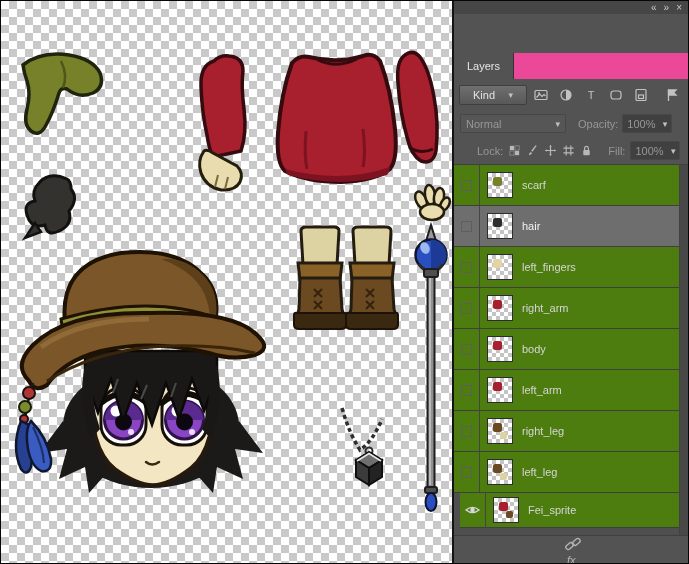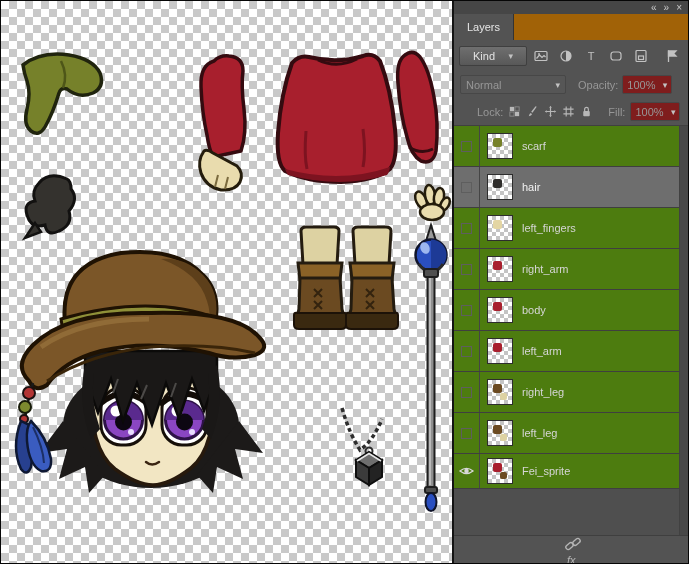--- a/index.html
+++ b/index.html
@@ -17,48 +17,48 @@
       linear-gradient(45deg,#c9c9c9 25%,transparent 25%,transparent 75%,#c9c9c9 75%);
     background-size:16px 16px;
     background-position:0 0,8px 8px;
   }
   .canvas-area svg{display:block;}
 
   
   .layers-panel{flex:1;height:100%;display:flex;flex-direction:column;background:#535353;color:#d6d6d6;font-size:11px;}
   .panel-topstrip{height:13px;background:#464646;display:flex;align-items:center;justify-content:flex-end;gap:7px;padding:0 6px;color:#c9c9c9;font-size:10px;line-height:10px;}
   .panel-topstrip span{cursor:default;}
-  .tab-bar{height:26px;background:#a16207;display:flex;align-items:stretch;}
+  .tab-bar{height:26px;background:#ec4899;display:flex;align-items:stretch;margin-top:39px;}
   .tab{padding:0 13px;background:#535353;display:flex;align-items:center;color:#e6e6e6;border-right:1px solid #333;}
 
   .filter-row{height:31px;display:flex;align-items:center;gap:2px;padding:0 5px;}
   .kind-select{width:68px;height:20px;display:inline-flex;align-items:center;justify-content:space-between;
     background:linear-gradient(#6f6f6f,#585858);border:1px solid #3f3f3f;border-radius:2px;padding:0 13px;color:#e2e2e2;}
   .dd-arrow{color:#c2c2c2;font-size:9px;}
   .icon-btn{width:23px;height:20px;display:inline-flex;align-items:center;justify-content:center;}
   .icon-btn svg,.small-icon svg{display:block;}
   .flag-btn{margin-left:auto;}
 
   .blend-row{height:27px;display:flex;align-items:center;padding:0 6px;gap:4px;text-align:right;}
   .blend-select{width:106px;height:19px;display:inline-flex;align-items:center;justify-content:space-between;
     background:#565656;border:1px solid #474747;border-radius:2px;padding:0 5px;color:#979797;}
   .dim-label{color:#979797;margin-left:8px;}
   .value-box{width:50px;height:19px;display:inline-flex;align-items:center;justify-content:space-between;
-    background:#7f1d1d;border:1px solid #474747;border-radius:2px;padding:0 4px;color:#979797;}
+    background:#404040;border:1px solid #474747;border-radius:2px;padding:0 4px;color:#979797;}
 
   .lock-row{height:28px;display:flex;align-items:center;padding:0 6px;gap:5px;border-bottom:1px solid #404040;}
   .lock-row .dim-label{margin-left:17px;}
   .lock-icons{display:flex;gap:5px;align-items:center;}
   .lock-row .fill-label{margin-left:10px;}
 
   .layer-list{flex:1;position:relative;background:#4f4f4f;overflow:hidden;}
   .scroll-track{position:absolute;top:0;right:0;width:9px;height:100%;background:#484848;border-left:1px solid #414141;}
   .layer-row{height:41px;display:flex;align-items:center;border-bottom:1px solid #3f3f3f;background:#4d7c0f;}
   .layer-row.selected{background:#6e6e6e;}
-  .layer-row.row-fei{height:35px;}
+  .layer-row.row-fei{height:35px;margin-left:6px;}
   .eye-cell{width:26px;align-self:stretch;display:flex;align-items:center;justify-content:center;border-right:1px solid #454545;}
   .eye-box{width:11px;height:11px;border:1px solid #5e5e5e;}
   .thumb{width:26px;height:26px;margin-left:7px;position:relative;border:1px solid #2d2d2d;
     background-color:#fff;
     background-image:
       linear-gradient(45deg,#c4c4c4 25%,transparent 25%,transparent 75%,#c4c4c4 75%),
       linear-gradient(45deg,#c4c4c4 25%,transparent 25%,transparent 75%,#c4c4c4 75%);
     background-size:8px 8px;background-position:0 0,4px 4px;}
   .m1{position:absolute;top:4px;left:5px;width:9px;height:9px;border-radius:2px;}
   .m2{position:absolute;bottom:4px;right:5px;width:7px;height:7px;border-radius:2px;}

